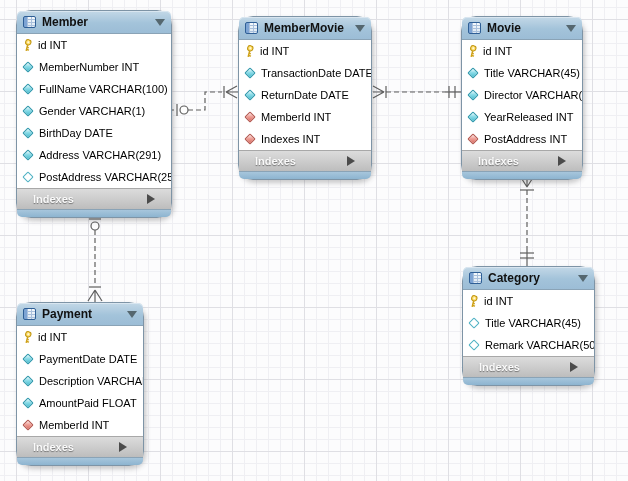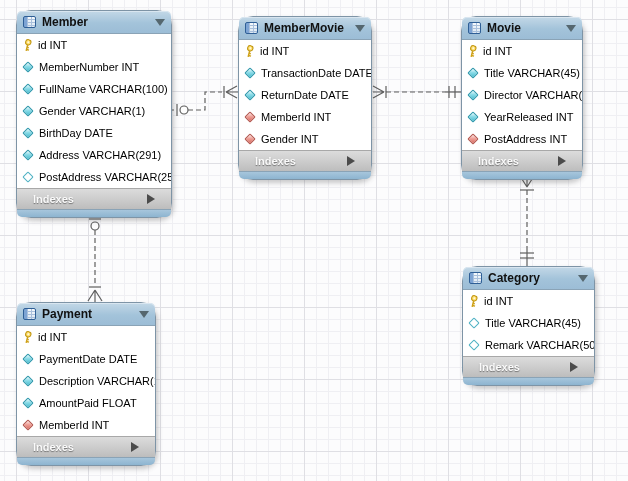--- a/index.html
+++ b/index.html
@@ -78,21 +78,21 @@
   }
   .tfoot {
     height:7px; background:linear-gradient(#a7c6dc, #8db4d0);
     border-top:1px solid #8aa3b6; border-radius:0 0 5px 5px;
   }
   
   .pos-member      { left:16px;  top:10px;  width:156px; }
   .pos-membermovie { left:238px; top:16px;  width:134px; }
   .pos-movie       { left:461px; top:16px;  width:122px; }
   .pos-category    { left:462px; top:266px; width:133px; }
-  .pos-payment     { left:16px;  top:302px; width:140px; }
+  .pos-payment     { left:16px;  top:302px; width:128px; }
 </style>
 </head>
 <body>
 
 <svg class="connectors" width="628" height="481">
   <g stroke="#5f5f5f" stroke-width="1.2" fill="none">
 
     <g>
       <path d="M172,110 H174"></path>
       <line x1="177" y1="104" x2="177" y2="116"></line>
@@ -200,21 +200,21 @@
       <div class="trow">
         <span class="dia dia-filled"></span>
         <span class="coltext">ReturnDate DATE</span>
       </div>
       <div class="trow">
         <span class="dia dia-red"></span>
         <span class="coltext">MemberId INT</span>
       </div>
       <div class="trow">
         <span class="dia dia-red"></span>
-        <span class="coltext">Gender INT</span>
+        <span class="coltext">Indexes INT</span>
       </div>
     </div>
   <div class="tindex">
     <span>Indexes</span>
     <span class="idx-arrow"></span>
   </div>
   <div class="tfoot"></div>
 </div>
 
 <div class="etable pos-movie">

